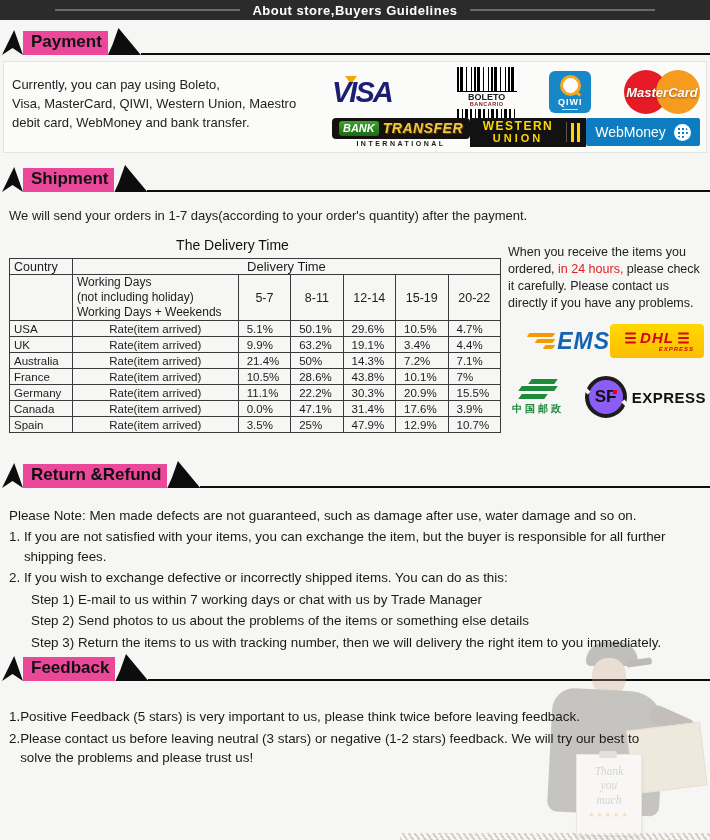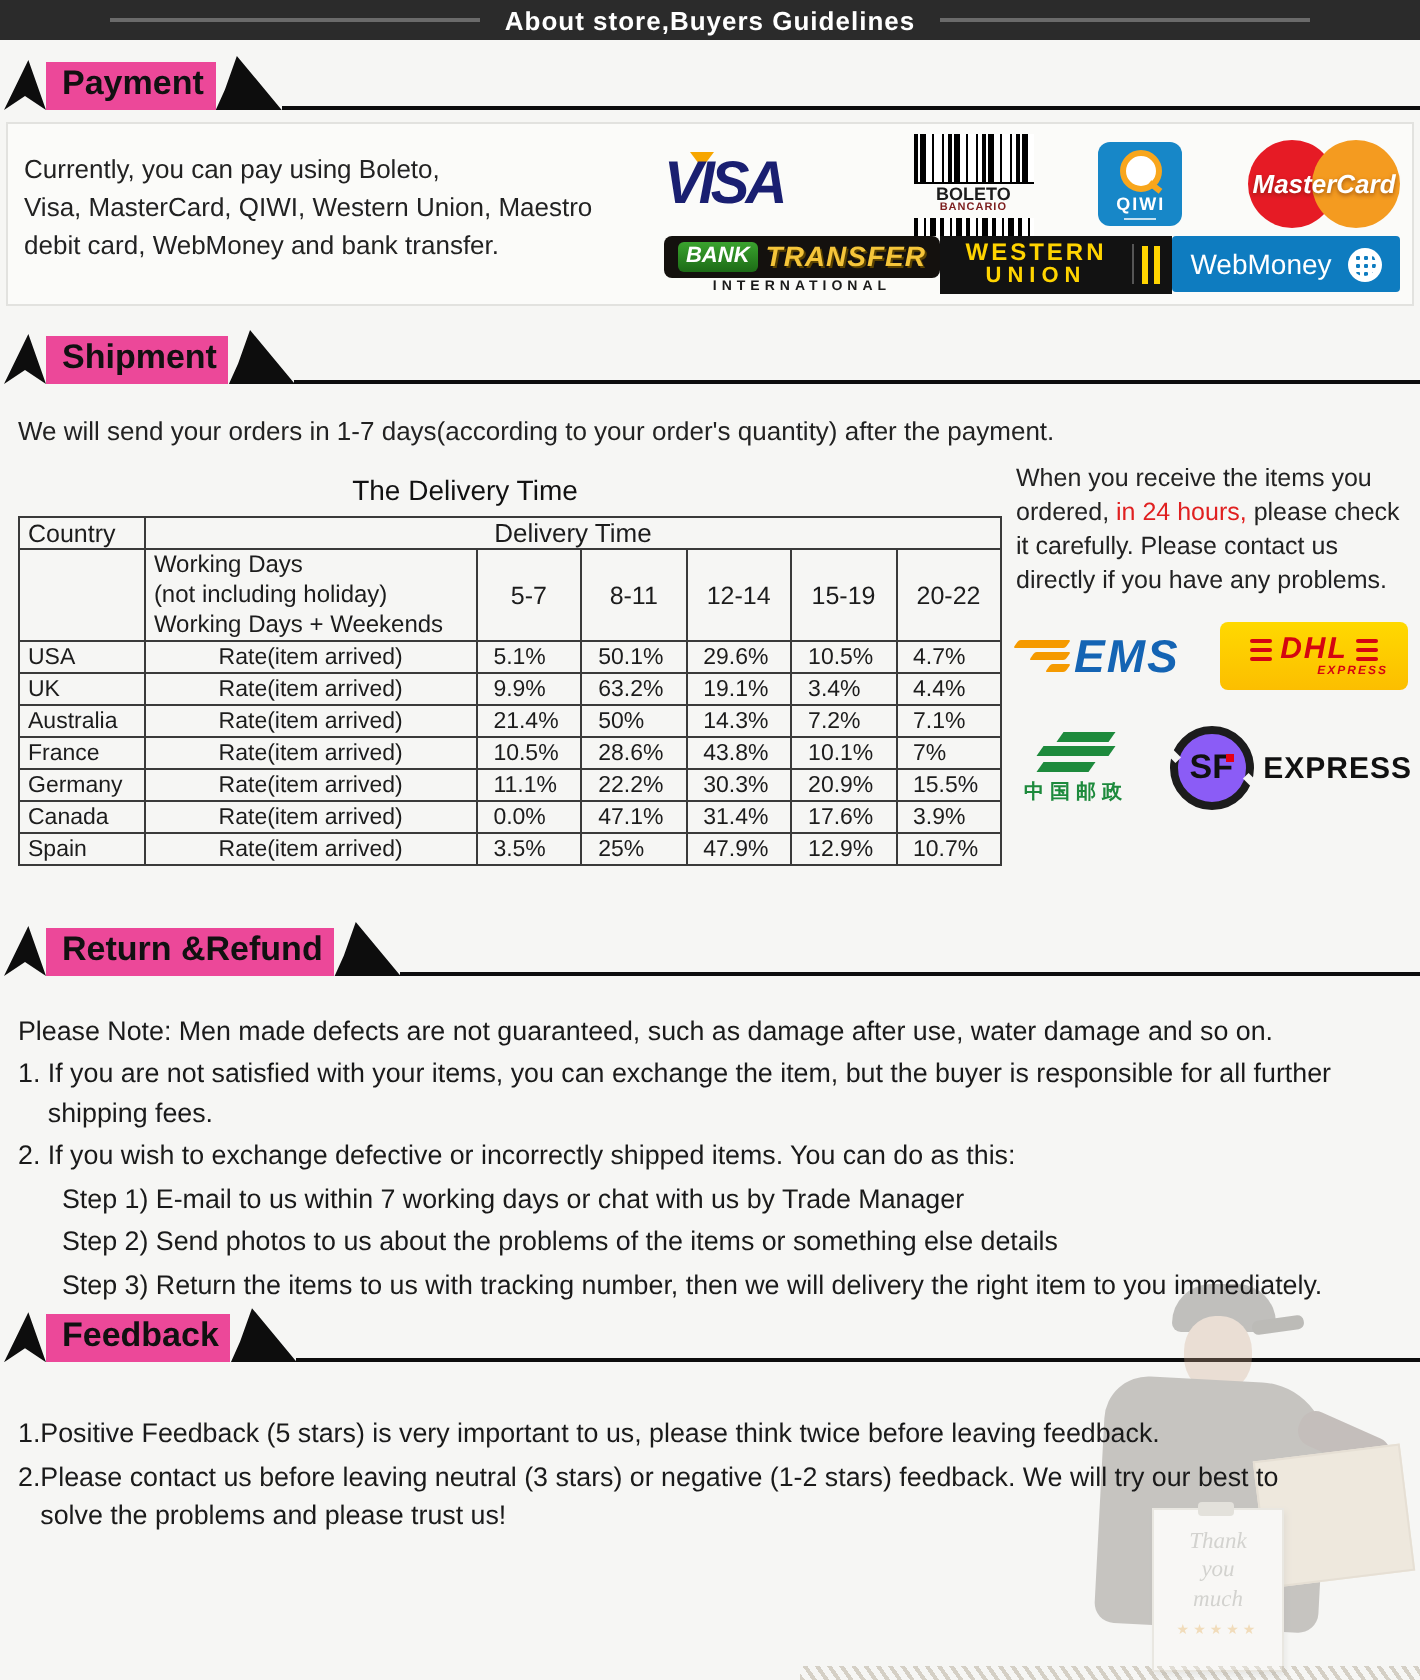--- a/index.html
+++ b/index.html
@@ -77,23 +77,23 @@
   .th-country{font-size:12.5px;text-align:left;padding:2px 4px;}
   .th-delivery{font-size:13px;text-align:center;padding:2px 4px;}
   .td-working{font-size:12px;line-height:1.25;padding:3px 6px;}
   .td-dayrange{font-size:12.5px;text-align:center;}
   table.delivery tbody td{font-size:11.5px;height:15px;}
   table.delivery tbody td:first-child{padding-left:4px;}
   table.delivery tbody td.rate-label{text-align:center;font-size:11.5px;}
   table.delivery tbody td.rate-val{text-align:left;padding-left:8px;font-size:11.5px;}
 
   .ship-right{flex:1;padding:0 4px 0 6px;}
-  .ship-note{font-size:12.5px;line-height:1.35;color:#222;margin-top:0;}
+  .ship-note{font-size:12.5px;line-height:1.35;color:#222;margin-top:13px;}
   .note-red{color:#e02020;}
-  .ship-logos-r1{display:flex;align-items:center;justify-content:space-between;margin-top:10px;padding-right:2px;gap:11px;}
+  .ship-logos-r1{display:flex;align-items:center;justify-content:flex-end;margin-top:10px;padding-right:2px;}
   .ship-logos-r2{display:flex;align-items:center;justify-content:space-between;margin-top:18px;}
 
   .logo-ems{display:flex;align-items:center;gap:3px;}
   .ems-wing{display:flex;flex-direction:column;gap:2px;align-items:flex-end;}
   .ems-wing span{height:4px;background:#f59a00;transform:skewX(-35deg);border-radius:1px;}
   .ems-w1{width:26px;}.ems-w2{width:18px;}.ems-w3{width:10px;}
   .ems-text{font-style:italic;font-weight:900;font-size:23px;color:#1464b4;letter-spacing:1px;line-height:1;}
 
   .logo-dhl{width:94px;height:34px;background:linear-gradient(#ffd900,#fcbe00);border-radius:4px;display:flex;flex-direction:column;align-items:center;justify-content:center;}
   .dhl-row{display:flex;align-items:center;gap:4px;}

